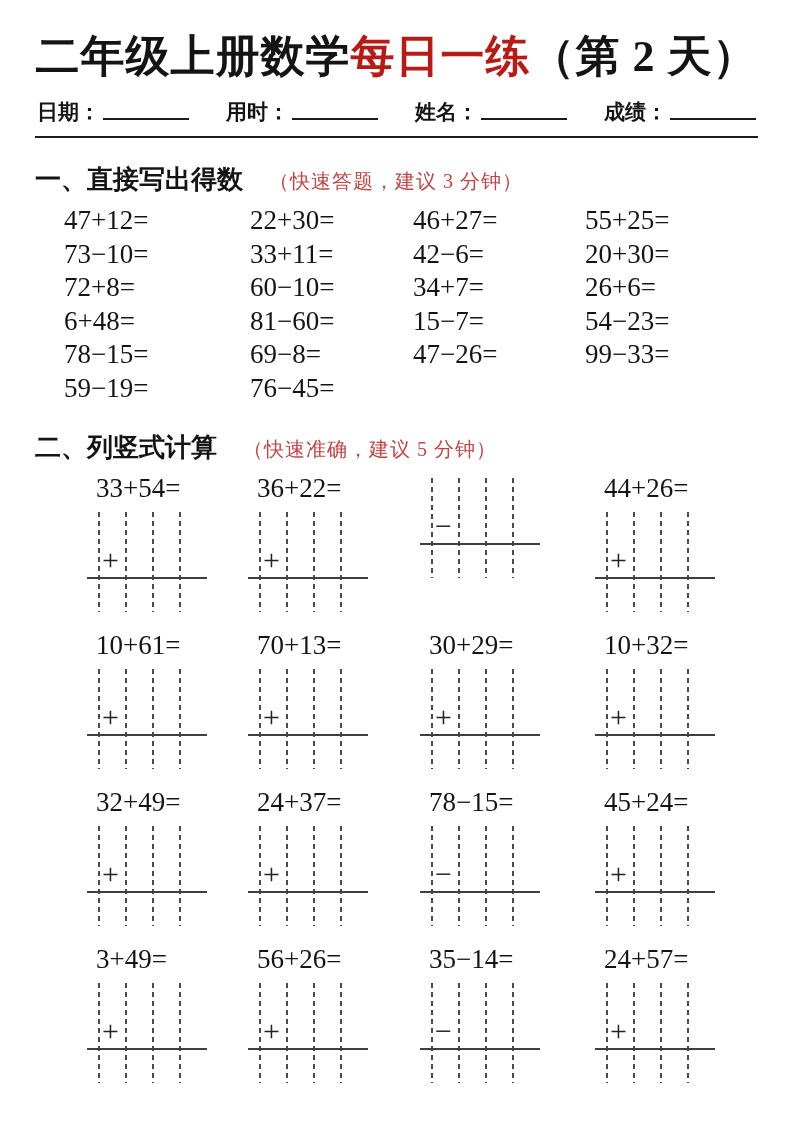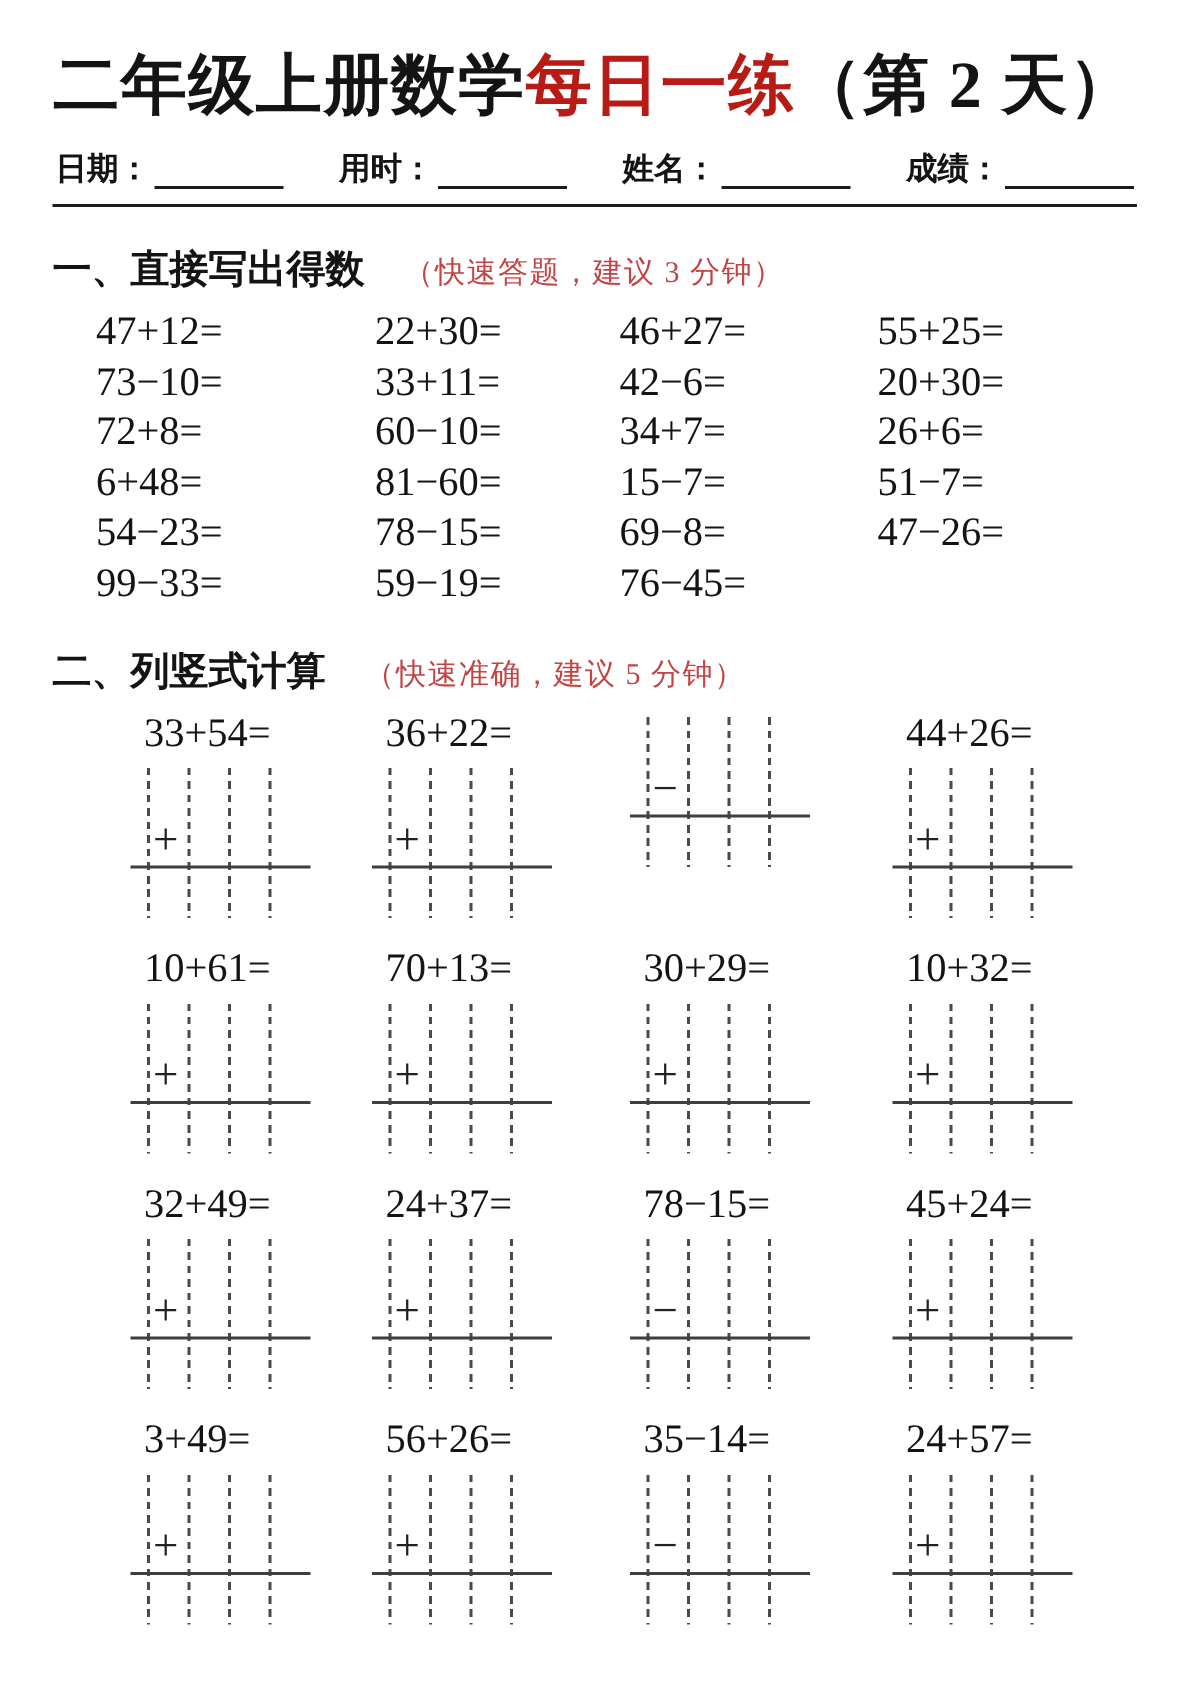--- a/index.html
+++ b/index.html
@@ -17,21 +17,21 @@
     line-height:58px; letter-spacing:1px; white-space:nowrap;
   }
   .title .red { color:#b81b16; }
 
   
   .header-row {
     display:flex; justify-content:space-between; align-items:flex-end;
     margin-top:8px; padding:4px 2px 10px 2px; border-bottom:2px solid #1c1c1c;
     font-weight:bold; font-size:21px;
   }
-  .hf { display:flex; align-items:flex-end; }
+  .hf { display:flex; align-items:flex-start; }
   .hf .blank {
     width:86px; height:22px; border-bottom:2px solid #1c1c1c; margin-left:3px;
   }
 
   
   .sec-heading {
     display:flex; align-items:baseline; margin-top:14px;
     font-size:26px; font-weight:bold; white-space:nowrap;gap:20px;
   }
   .sec-note {
@@ -120,21 +120,20 @@
     <div>33+11=</div>
     <div>42−6=</div>
     <div>20+30=</div>
     <div>72+8=</div>
     <div>60−10=</div>
     <div>34+7=</div>
     <div>26+6=</div>
     <div>6+48=</div>
     <div>81−60=</div>
     <div>15−7=</div>
-    <div>51−7=</div>
     <div>54−23=</div>
     <div>78−15=</div>
     <div>69−8=</div>
     <div>47−26=</div>
     <div>99−33=</div>
     <div>59−19=</div>
     <div>76−45=</div>
   </div>
 
   <div class="sec-heading">

